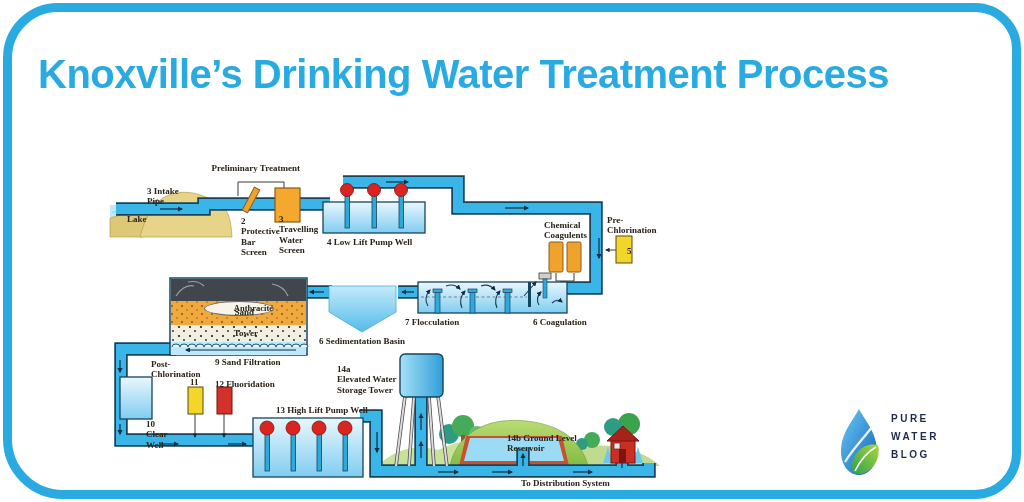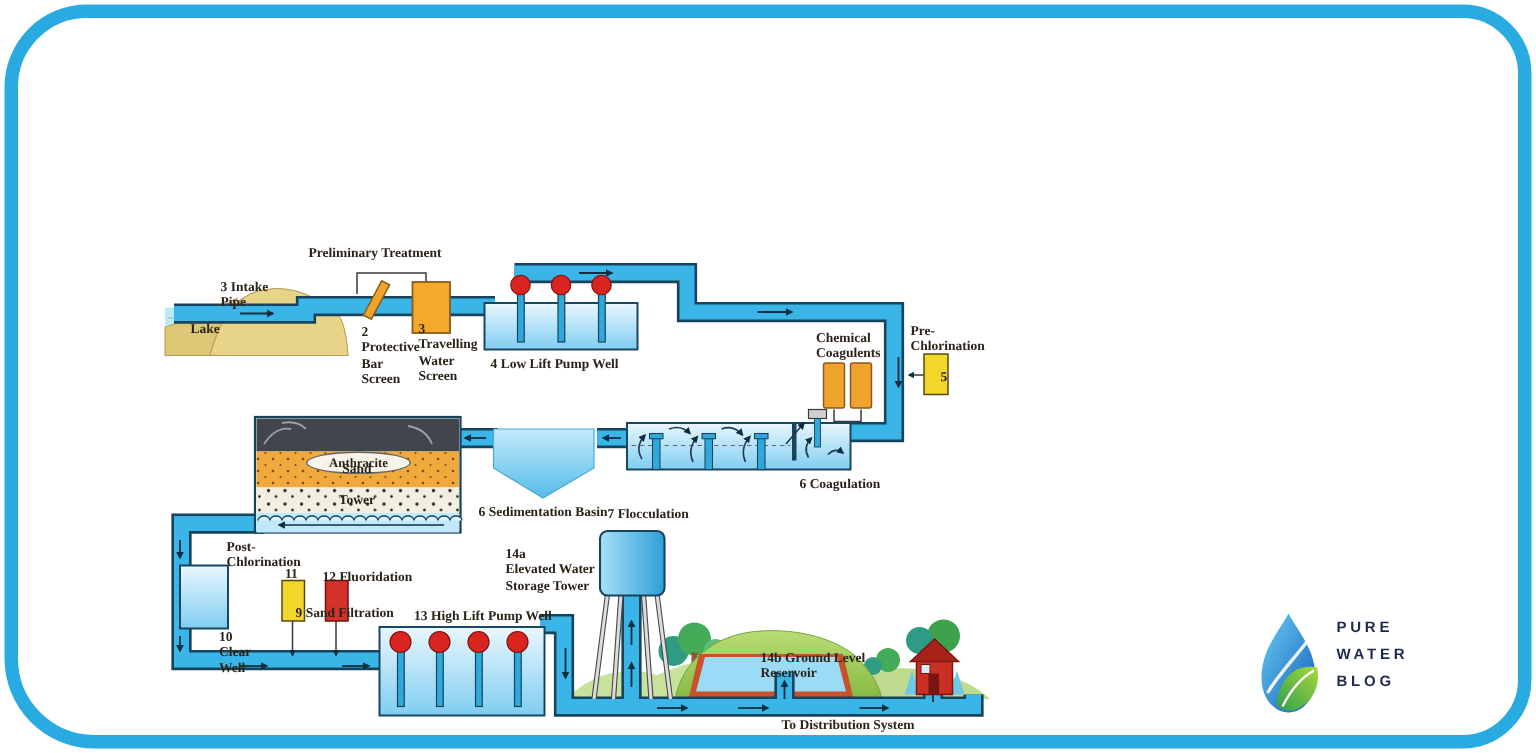--- a/index.html
+++ b/index.html
@@ -5,32 +5,33 @@
   html,body{margin:0;padding:0;background:#ffffff;}
   #stage{position:relative;width:1024px;height:502px;background:#fff;overflow:hidden;
          font-family:"Liberation Serif",serif;}
   #frame{position:absolute;left:3px;top:3px;right:3px;bottom:3px;
          border:9px solid #29abe2;border-radius:55px 46px 46px 60px;background:#fff;}
   #title{position:absolute;left:38px;top:52px;width:950px;
          font-family:"Liberation Sans",sans-serif;font-weight:bold;font-size:40px;
          color:#29abe2;letter-spacing:-0.5px;white-space:nowrap;}
   .lbl{position:absolute;font-size:9px;font-weight:bold;color:#2b2317;
        line-height:1.15;white-space:pre-line;}
-  .ctr{text-align:center;}
+  .ctr{text-align:right;}
   #lbl-anthracite{background:#f7f5ea;border:0.7px solid #666;border-radius:50%;
        height:13px;line-height:13px;}
   svg{position:absolute;left:0;top:0;}
   .logo-line{position:absolute;font-family:"Liberation Sans",sans-serif;font-weight:bold;
        font-size:10px;letter-spacing:2.5px;color:#1c2b4d;white-space:nowrap;}
 </style>
 </head>
 <body>
 
 <div id="stage">
   <div id="frame"></div>
+  <div id="title">Knoxville’s Drinking Water Treatment Process</div>
 
   <svg width="1024" height="502" viewBox="0 0 1024 502">
     <defs>
       <linearGradient id="gBasin" x1="0" y1="0" x2="0" y2="1">
         <stop offset="0" stop-color="#eaf7fe"></stop>
           <stop offset="1" stop-color="#7fcdf0"></stop>
       </linearGradient>
       <linearGradient id="gSed" x1="0" y1="0" x2="0" y2="1">
         <stop offset="0" stop-color="#c4eafa"></stop>
           <stop offset="1" stop-color="#54bce9"></stop>
@@ -273,26 +274,26 @@
 Travelling
 Water
 Screen</div>
   <div class="lbl" style="left:327px;top:237px;">4 Low Lift Pump Well</div>
   <div class="lbl" style="left:607px;top:215px;">Pre-
 Chlorination</div>
   <div class="lbl" style="left:627px;top:246px;">5</div>
   <div class="lbl" style="left:544px;top:220px;">Chemical
 Coagulents</div>
   <div class="lbl" style="left:533px;top:317px;">6 Coagulation</div>
-  <div class="lbl" style="left:405px;top:317px;margin-top:20px;">7 Flocculation</div>
+  <div class="lbl" style="left:405px;top:317px;">7 Flocculation</div>
   <div class="lbl" style="left:319px;top:336px;">6 Sedimentation Basin</div>
   <div class="lbl ctr" id="lbl-anthracite" style="left:204px;top:283px;width:68px;font-size:8.5px;margin-top:18px;">Anthracite</div>
   <div class="lbl ctr" style="left:222px;top:307px;width:32px;">Sand</div>
   <div class="lbl ctr" style="left:218px;top:328px;width:40px;">Tower</div>
-  <div class="lbl" style="left:197px;top:357px;margin-top:46px;">9 Sand Filtration</div>
+  <div class="lbl" style="left:215px;top:357px;">9 Sand Filtration</div>
   <div class="lbl" style="left:151px;top:359px;">Post-
 Chlorination</div>
   <div class="lbl" style="left:190px;top:377px;">11</div>
   <div class="lbl" style="left:215px;top:379px;">12 Fluoridation</div>
   <div class="lbl" style="left:146px;top:419px;">10
 Clear
 Well</div>
   <div class="lbl" style="left:276px;top:405px;">13 High Lift Pump Well</div>
   <div class="lbl" style="left:337px;top:364px;">14a
 Elevated Water

